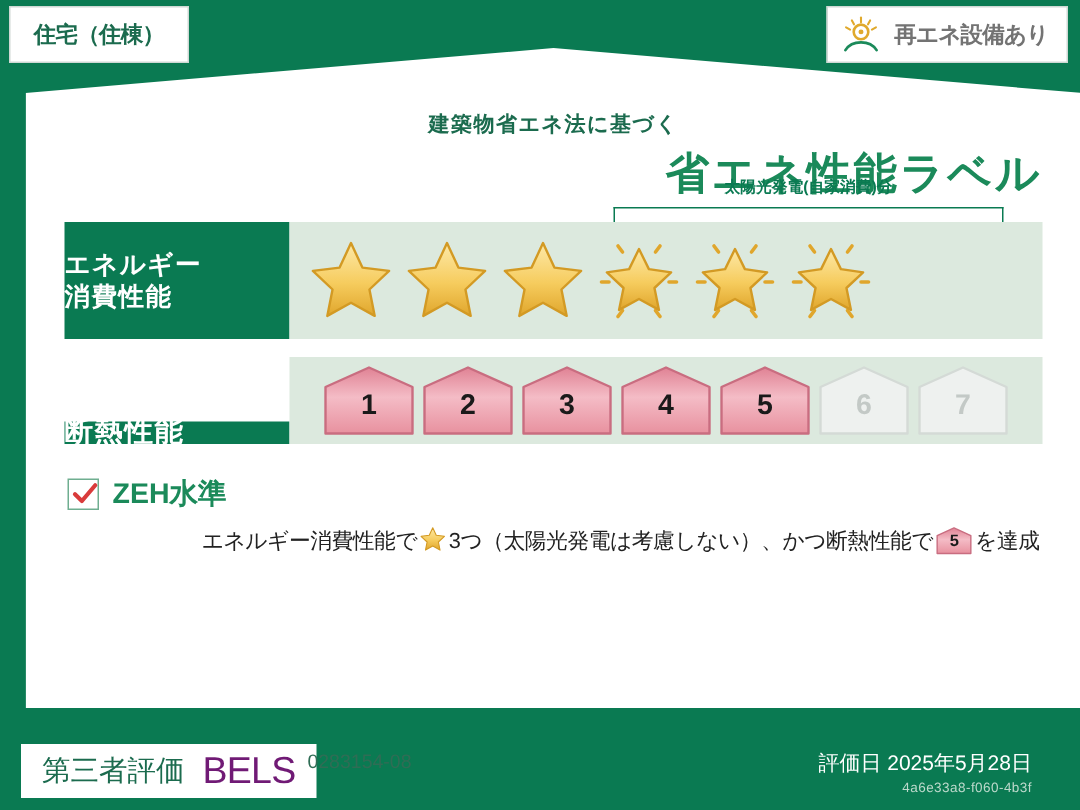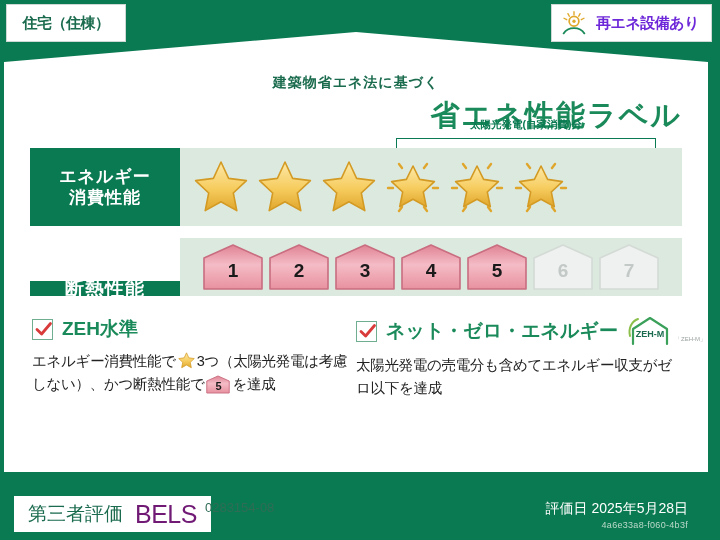--- a/index.html
+++ b/index.html
@@ -32,29 +32,29 @@
   
   .chip-renewable {
     position:absolute; right:8px; top:4px;
     height:38px; padding:0 12px 0 8px;
     background:#ffffff;
     border:1px solid #cfd8d4;
     display:flex; align-items:center; gap:8px;
     z-index:6;
   }
   .chip-renewable .txt {
-    color:#6d28d9; font-weight:bold; font-size:15px; letter-spacing:-0.5px;
+    color:#737373; font-weight:bold; font-size:15px; letter-spacing:-0.5px;
     white-space:nowrap;
   }
   .sun-icon { width:28px; height:26px; flex:0 0 auto; display:block; }
 
   
   .house-card {
     position:absolute;
-    left:4px; top:32px;
+    left:17px; top:32px;
     width:704px; height:440px;
     background:#ffffff;
     clip-path: polygon(50% 0%, 100% 30px, 100% 100%, 0% 100%, 0% 30px);
     z-index:2;
   }
 
   .card-inner {
     position:absolute; left:0; top:0; width:100%; height:100%;
     padding:34px 26px 10px 26px;
   }
@@ -74,21 +74,21 @@
   
   .rating-row {
     display:flex; align-items:stretch;
     margin-top:14px; height:72px;
   }
   .row-label {
     flex:0 0 150px;
     background:#0a7a52;
     color:#ffffff;
     display:flex; flex-direction:column;
-    align-items:center; justify-content:center;
+    justify-content:center;
     font-weight:bold; font-size:17px;
     line-height:1.25; letter-spacing:1px;
   }
   .row-body {
     flex:1 1 auto;
     background:#dce9de;
     position:relative;
     display:flex; align-items:center;
   }
 
@@ -148,20 +148,21 @@
     color:#1b8a5a; font-weight:bold; font-size:19px; letter-spacing:0px;
     white-space:nowrap;
   }
   .zehm-logo { flex:0 0 auto; display:flex; align-items:flex-end; gap:2px; }
   .zehm-logo svg { width:46px; height:30px; display:block; }
   .zehm-cap { font-size:6px; color:#9aa3a0; white-space:nowrap; padding-bottom:2px; }
 
   .crit-desc {
     margin-top:8px; font-size:14.5px; color:#222; line-height:1.62;
     letter-spacing:-0.3px;
+    text-align:right;
   }
   .inline-star { display:inline-block; vertical-align:-4px; width:19px; height:19px; margin:0 1px; }
   .inline-grade { display:inline-block; vertical-align:-5px; width:24px; height:19px; margin:0 2px; position:relative; }
   .inline-grade svg { width:24px; height:19px; display:block; }
   .inline-grade b {
     position:absolute; inset:0; display:flex; align-items:center; justify-content:center;
     padding-top:3px; font-size:11px; color:#1a1a1a;
   }
 
   
@@ -366,39 +367,20 @@
           </div>
           <div class="crit-desc">
             <span>エネルギー消費性能で</span><span class="inline-star"><svg viewBox="0 0 62 62">
                   <path d="M31 6 L38.6 22.4 L56.4 24.6 L43.3 37 L46.8 54.6 L31 45.8 L15.2 54.6 L18.7 37 L5.6 24.6 L23.4 22.4 Z" fill="url(#g1)" stroke="#d39a24" stroke-width="2.4" stroke-linejoin="round"></path>
                 </svg></span><span>3つ（太陽光発電は考慮しない）、かつ断熱性能で</span><span class="inline-grade"><svg viewBox="0 0 62 46">
                   <path d="M31 1 L60 14 L60 45 L2 45 L2 14 Z" fill="url(#pk)" stroke="#c96d80" stroke-width="2.4" stroke-linejoin="round"></path>
                 </svg><b>5</b></span><span>を達成</span>
           </div>
         </div>
 
-        <div class="crit-col">
-          <div class="crit-head">
-            <span class="checkbox">
-              <svg viewBox="0 0 19 19">
-                  <path d="M3 9.5 L7.6 14 L16.5 3.5" fill="none" stroke="#d93b3b" stroke-width="2.8" stroke-linecap="round" stroke-linejoin="round"></path>
-                </svg>
-            </span>
-            <span class="crit-title">ネット・ゼロ・エネルギー</span>
-            <span class="zehm-logo">
-              <svg viewBox="0 0 46 30">
-                <path d="M6 28 L6 13 L23 2 L40 13 L40 28" fill="none" stroke="#3aa05a" stroke-width="2.2" stroke-linejoin="round" stroke-linecap="round"></path>
-                <path d="M3 20 C 1 12, 5 5, 11 3" fill="none" stroke="#8cbf4a" stroke-width="2" stroke-linecap="round"></path>
-                <text x="23" y="21" font-family="'Liberation Sans',sans-serif" font-size="9" font-weight="bold" fill="#1b6b4e" text-anchor="middle">ZEH-M</text>
-              </svg>
-              <span class="zehm-cap">「ZEH-M」</span>
-            </span>
-          </div>
-          <div class="crit-desc">太陽光発電の売電分も含めてエネルギー収支がゼロ以下を達成</div>
-        </div>
 
       </div>
     </div>
   </div>
 
   <div class="footer-bels">
     <span class="bels-jp">第三者評価</span>
     <span style="position:relative;">
       <span class="bels-en">BELS</span>
       <span class="bels-no">0283154-08</span>

